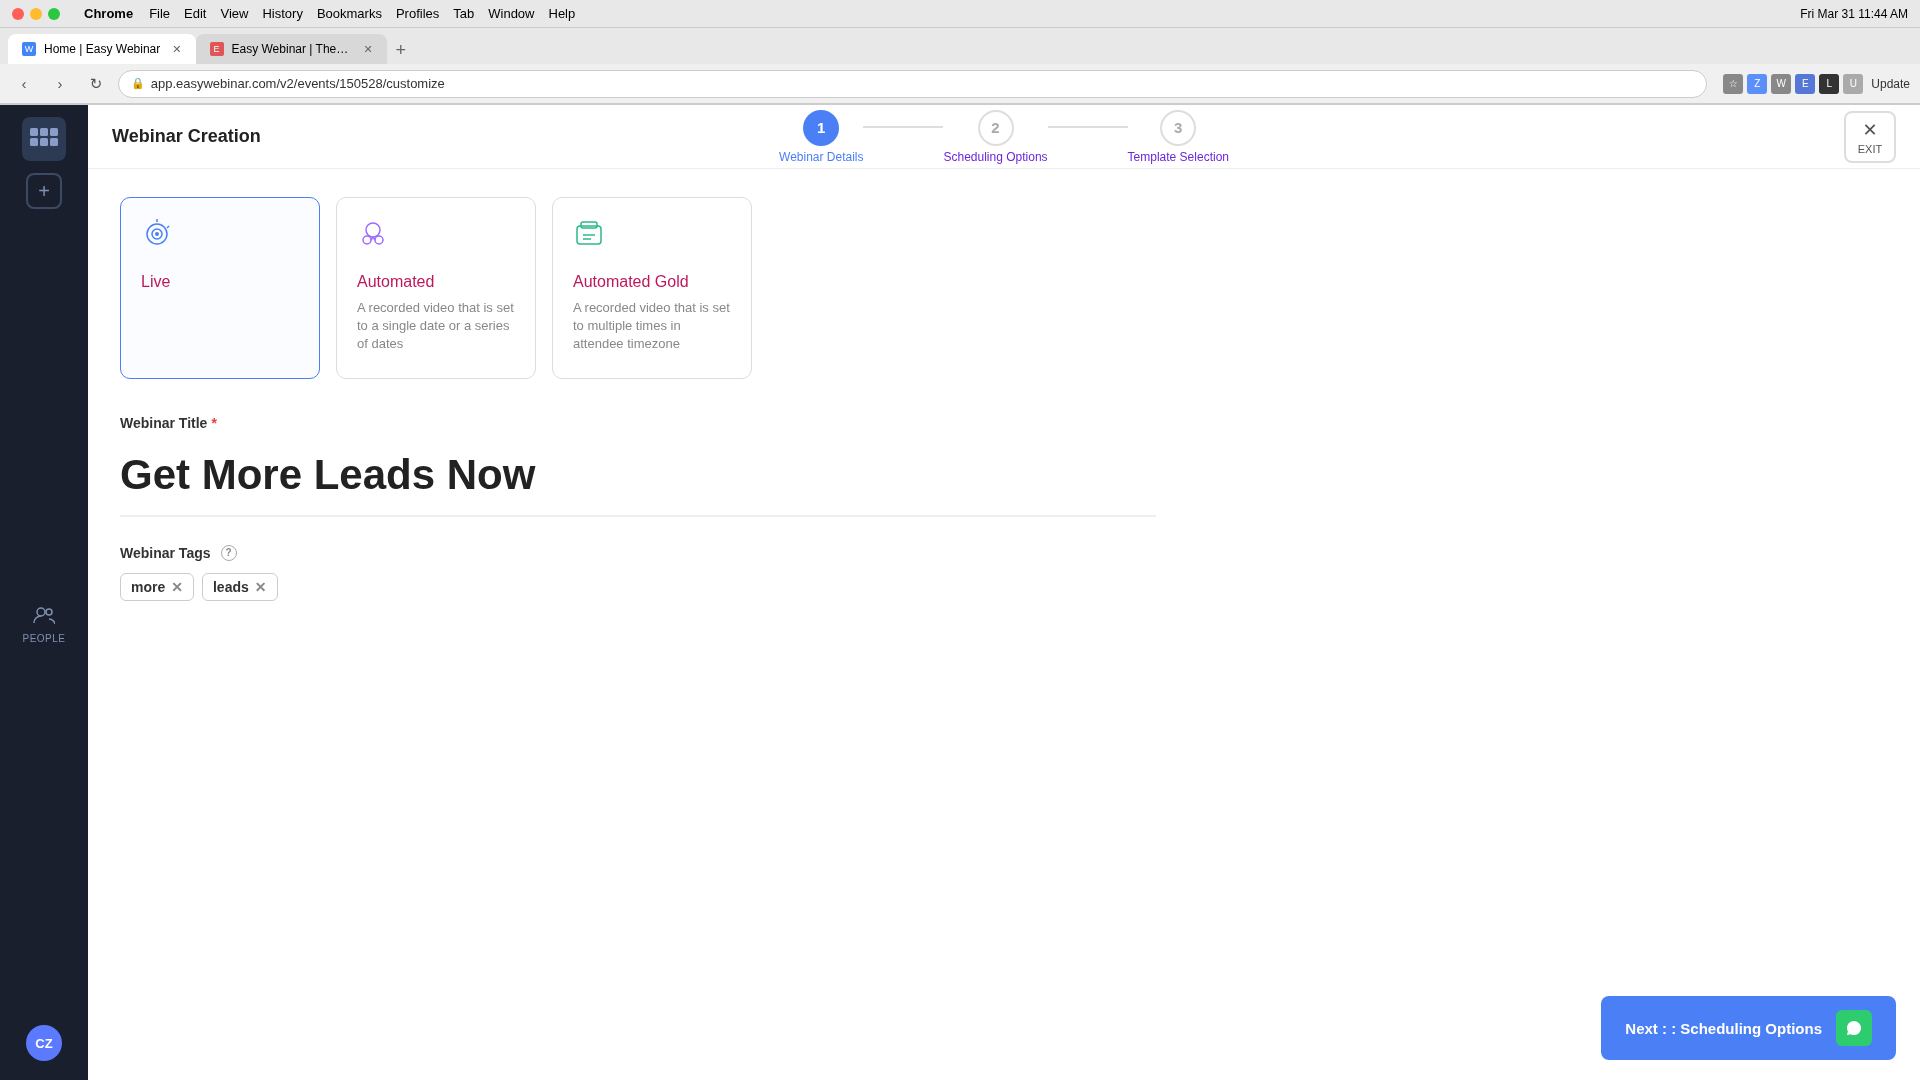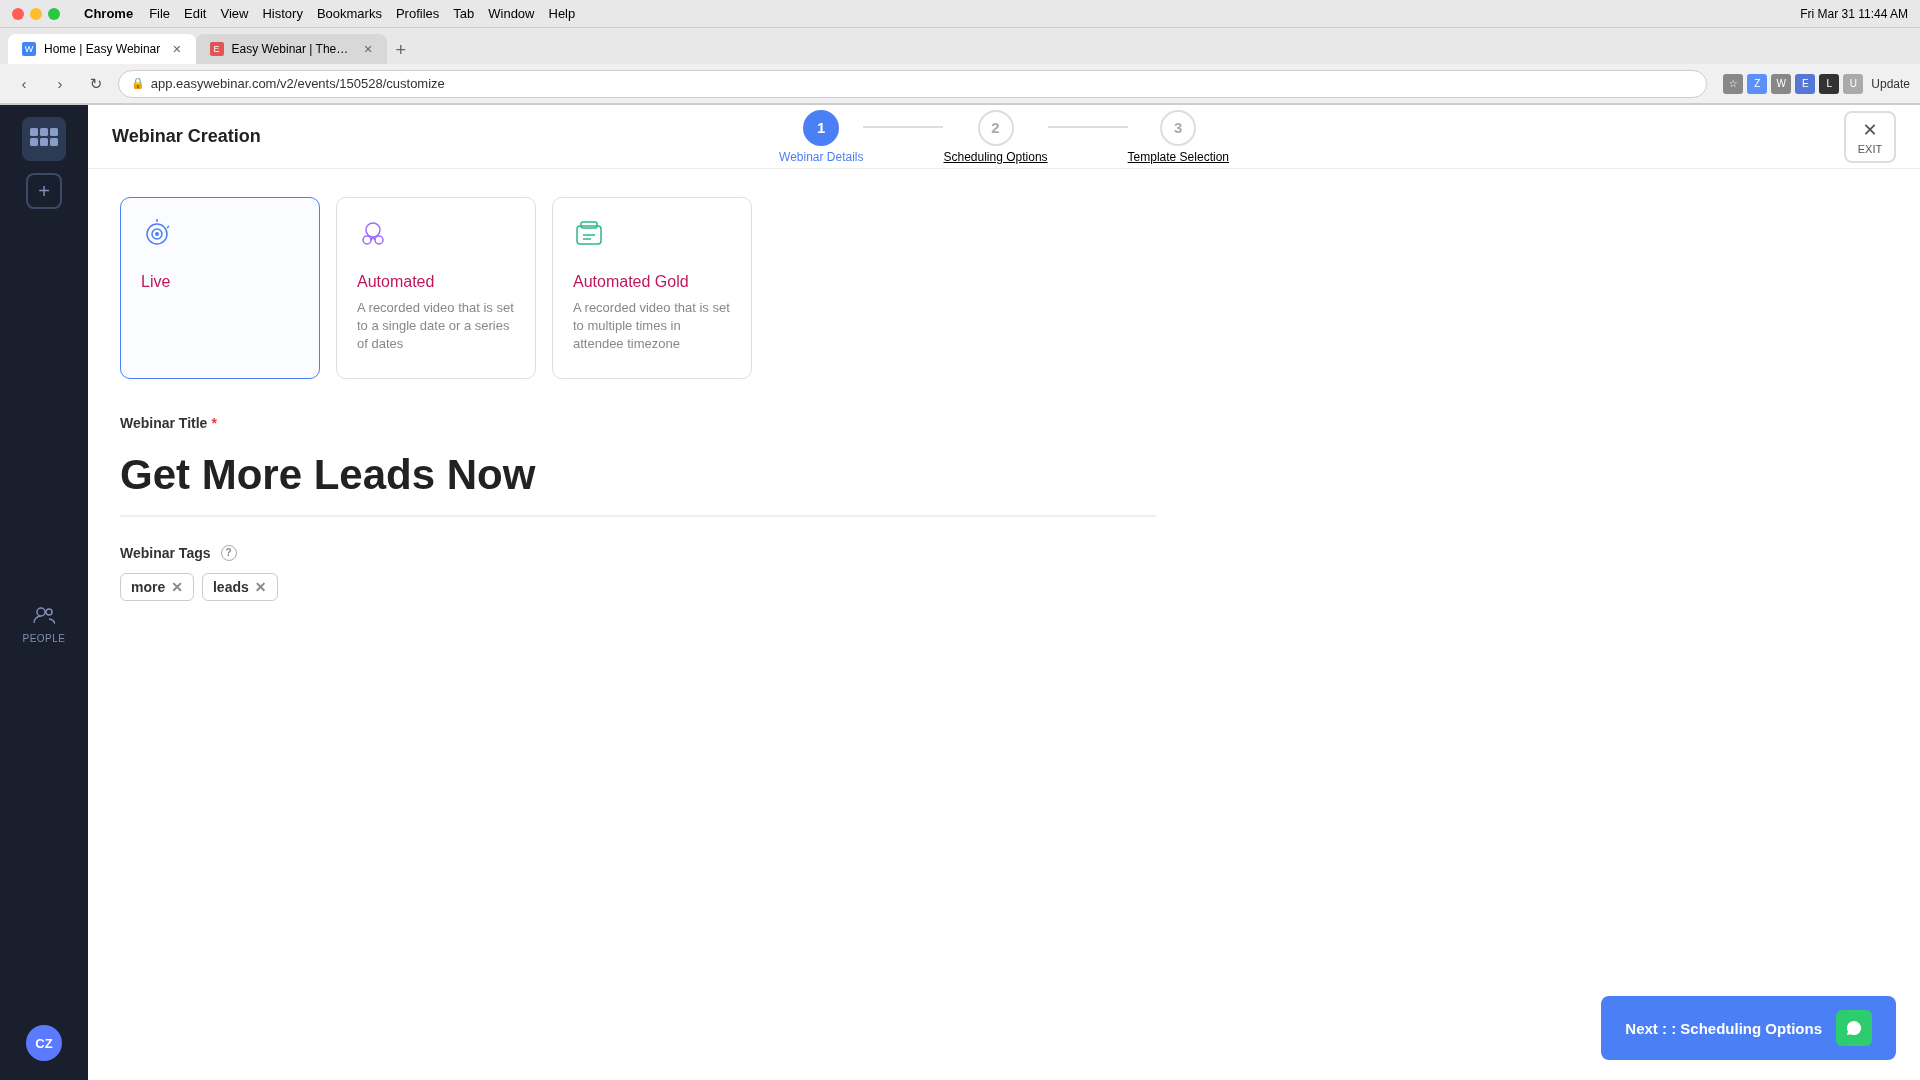--- a/index.html
+++ b/index.html
@@ -205,21 +205,21 @@
       border-radius: 50%;
       display: flex;
       align-items: center;
       justify-content: center;
       font-size: 15px;
       font-weight: 600;
     }
     .step-circle.active { background: #4a7ff5; color: white; }
     .step-circle.inactive { background: white; color: #aaa; border: 2px solid #ddd; }
     .step-label { font-size: 12px; color: #4a7ff5; font-weight: 500; white-space: nowrap; }
-    .step-label.inactive { color: #000000; text-decoration: underline; }
+    .step-label.inactive { color: #6d28d9; }
     .step-connector {
       width: 80px;
       height: 2px;
       background: #ddd;
       margin-bottom: 20px;
     }
     .exit-btn {
       margin-left: auto;
       width: 52px;
       height: 52px;

